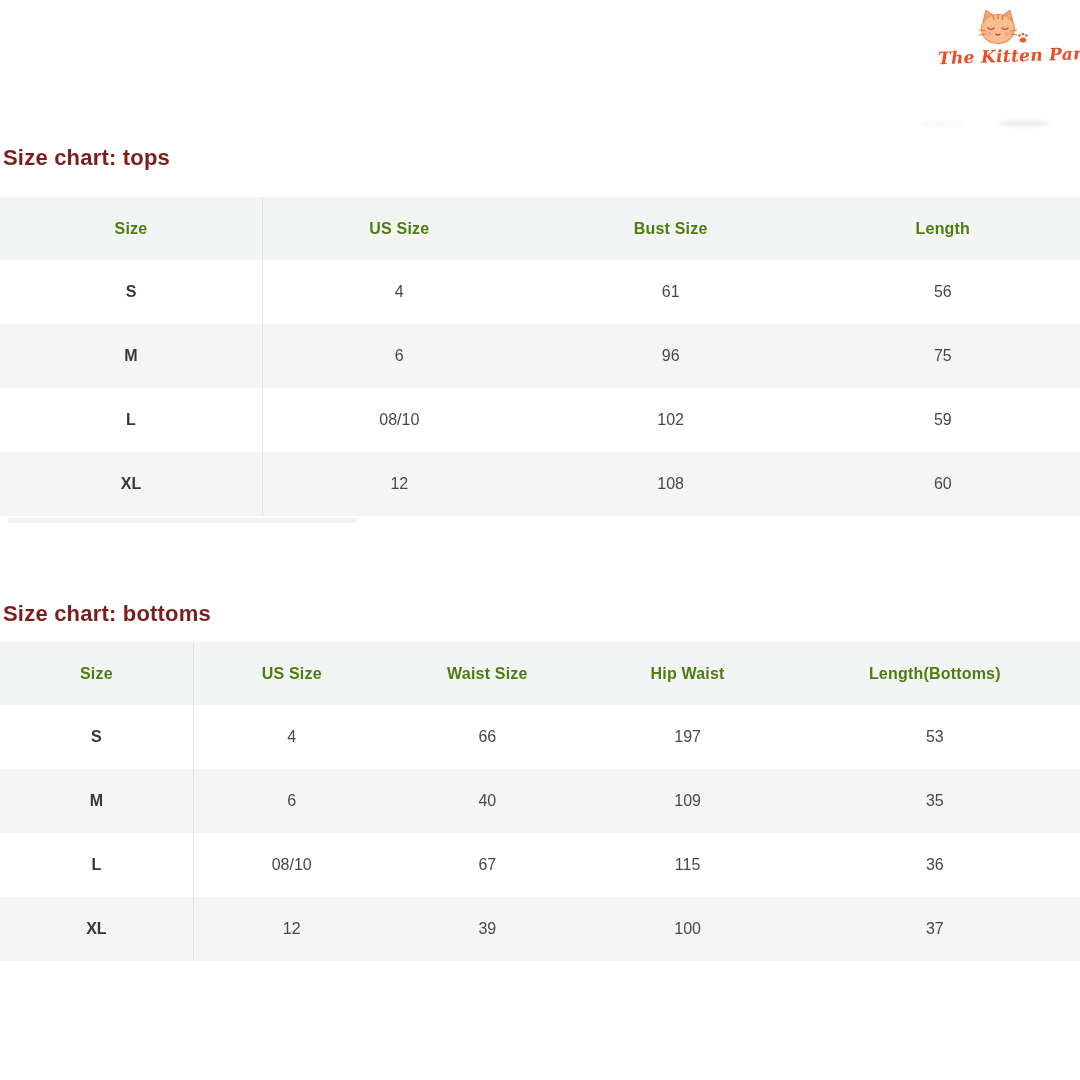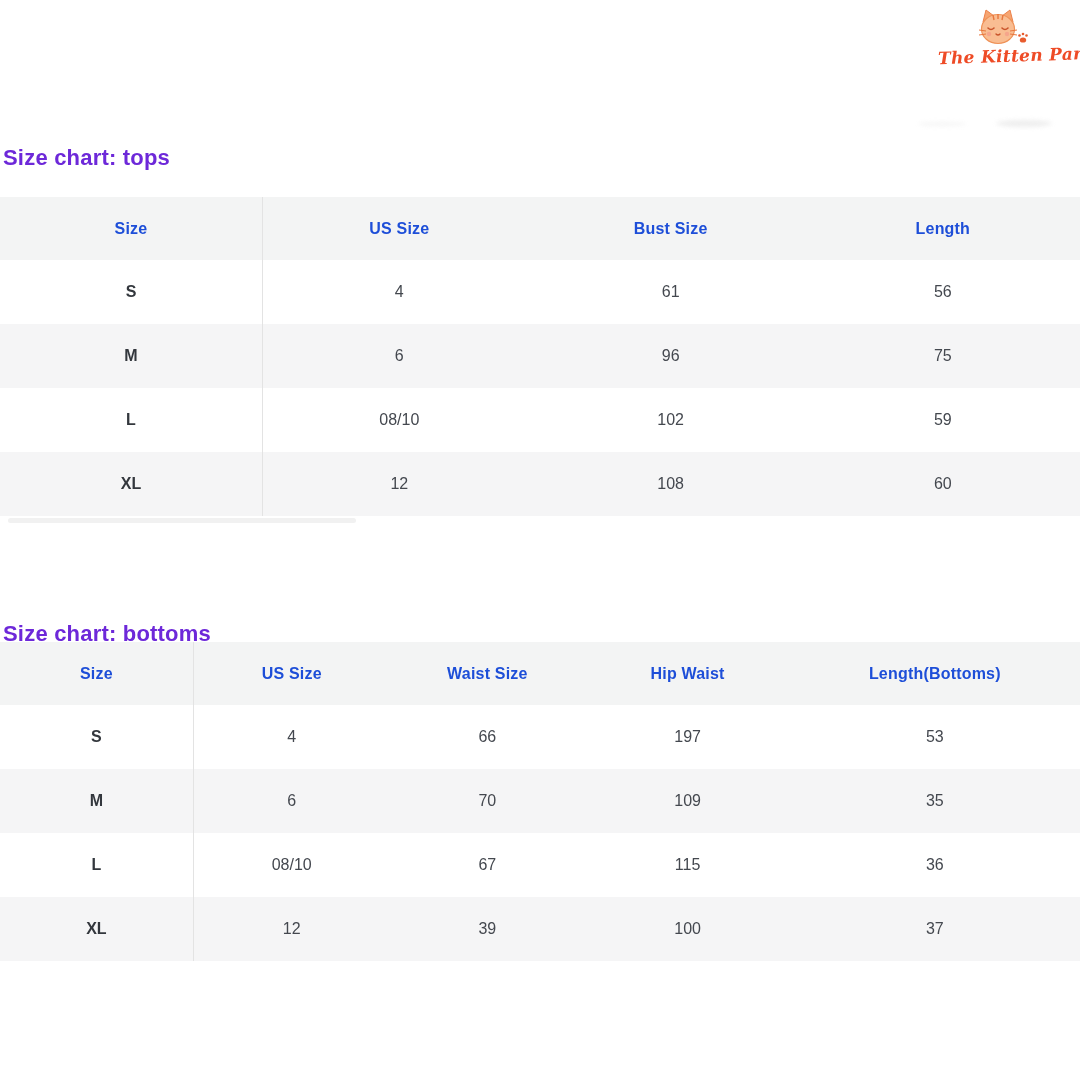--- a/index.html
+++ b/index.html
@@ -30,38 +30,38 @@
     width: 56px; height: 7px;
     background: #e9e9e9; border-radius: 50%;
     filter: blur(2px); opacity: 0.75;
   }
   .logo-shadow.small { left: -20px; top: 114px; width: 48px; height: 4px; opacity: 0.45; }
 
   
   .section-title {
     position: absolute; left: 3px; margin: 0;
     font-size: 22px; font-weight: bold; letter-spacing: 0.2px;
-    color: #6d28d9;
+    color: #7f1d1d;
   }
   #title-tops { top: 145px; }
-  #title-bottoms { top: 621px; }
+  #title-bottoms { top: 601px; }
 
   
   .chart-table {
     position: absolute; left: 0; width: 1080px;
     border-collapse: collapse; table-layout: fixed;
   }
   #table-tops { top: 197px; }
   #table-bottoms { top: 642px; }
 
   .chart-table thead th {
     background: #f3f4f4;
     height: 63px;
     font-size: 16px; font-weight: bold;
-    color: #1d4ed8; letter-spacing: 0.2px;
+    color: #4d7c0f; letter-spacing: 0.2px;
     text-align: center; padding: 0;
   }
   .chart-table tbody td {
     height: 64px;
     font-size: 16px; font-weight: normal;
     color: #44484f;
     text-align: center; padding: 0;
   }
   .chart-table tbody td:first-child { font-weight: bold; color: #33373d; }
   .chart-table tbody tr:nth-child(even) { background: #f5f5f6; }
@@ -175,21 +175,21 @@
         <tr>
           <td>S</td>
           <td>4</td>
           <td>66</td>
           <td>197</td>
           <td>53</td>
         </tr>
         <tr>
           <td>M</td>
           <td>6</td>
-          <td>70</td>
+          <td>40</td>
           <td>109</td>
           <td>35</td>
         </tr>
         <tr>
           <td>L</td>
           <td>08/10</td>
           <td>67</td>
           <td>115</td>
           <td>36</td>
         </tr>

